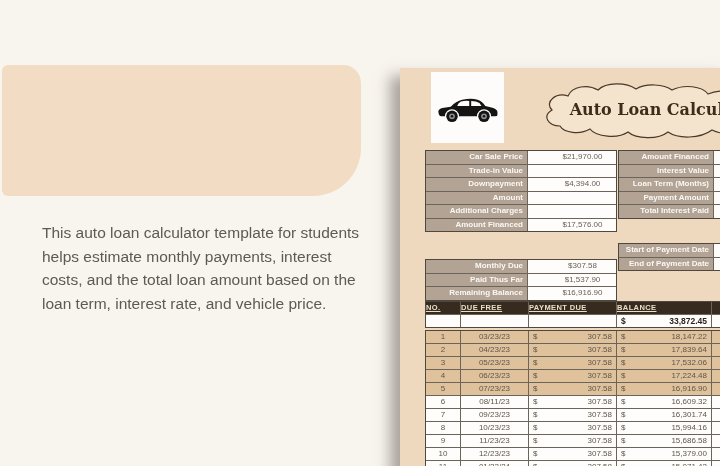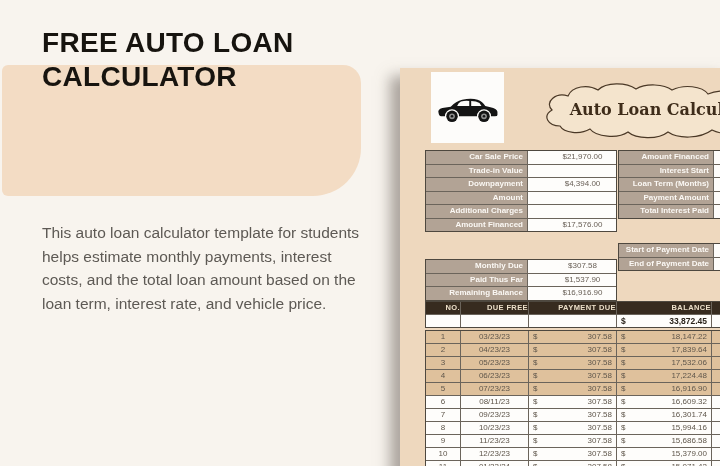--- a/index.html
+++ b/index.html
@@ -36,35 +36,34 @@
 
   .t1l{left:25px;top:82px;grid-template-columns:101px 88px;grid-auto-rows:12.5px;}
   .t1r{left:218px;top:82px;grid-template-columns:94px 100px;grid-auto-rows:12.5px;}
   .t2l{left:25px;top:191px;grid-template-columns:101px 88px;grid-auto-rows:12.5px;}
   .t2r{left:218px;top:175px;grid-template-columns:94px 100px;grid-auto-rows:12.5px;}
 
   
   .schedHead{left:25px;top:233px;grid-template-columns:34px 67px 87px 94px 26px;grid-auto-rows:12px;}
   .schedRows{left:25px;top:262px;grid-template-columns:34px 67px 87px 94px 26px;grid-auto-rows:12px;}
   .hcell{background:#372b1f;color:#ecdfc9;font-weight:bold;font-size:7.5px;letter-spacing:.4px;
-         text-align:right;line-height:12px;}
+         text-align:left;line-height:12px;text-decoration:underline;}
   .c{background:#fefdfb;color:#5f564b;font-size:8px;line-height:12px;text-align:center;
      overflow:hidden;white-space:nowrap;}
   .c.hl{background:#dfc19c;}
   .acc{display:flex;justify-content:space-between;align-items:center;padding:0 4px;text-align:left;}
   .acc .cur{flex:0 0 auto;}
   .b0{font-weight:bold;color:#2b241c;font-size:8.5px;}
 </style>
 </head>
 <body>
 
 <div class="canvas">
 
   <div class="promo-box"></div>
-  <div class="promo-title">FREE AUTO LOAN CALCULATOR</div>
   <div class="promo-desc">This auto loan calculator template for students helps estimate monthly payments, interest costs, and the total loan amount based on the loan term, interest rate, and vehicle price.</div>
 
   <div class="sheet">
 
     <div class="car-box">
       <svg viewBox="0 0 100 56">
         <path d="M4 36 Q2 30 10 28 L23 26 Q31 17 41 15 Q55 12 65 15 Q73 18 77 25 L85 27 Q95 29 96 34 L96 39 Q96 41 92 41 L86 41 A11 11 0 0 0 64 41 L36 41 A11 11 0 0 0 14 41 L8 41 Q5 41 4 36 Z" fill="#141414"></path>
         <path d="M39 18 Q46 16 52 17 L52 25 L33 25 Q35 20 39 18 Z" fill="#fdfcfa"></path>
         <path d="M55 17 Q63 17 68 20 L71 25 L55 25 Z" fill="#fdfcfa"></path>
         <circle cx="25" cy="41" r="9" fill="#141414"></circle>
@@ -94,21 +93,21 @@
       <div class="cell val"></div>
       <div class="cell lab">Additional Charges</div>
       <div class="cell val"></div>
       <div class="cell lab">Amount Financed</div>
       <div class="cell val">$17,576.00</div>
     </div>
 
     <div class="grid t1r">
       <div class="cell lab">Amount Financed</div>
       <div class="cell val"></div>
-      <div class="cell lab">Interest Start</div>
+      <div class="cell lab">Interest Value</div>
       <div class="cell val"></div>
       <div class="cell lab">Loan Term (Months)</div>
       <div class="cell val"></div>
       <div class="cell lab">Payment Amount</div>
       <div class="cell val"></div>
       <div class="cell lab">Total Interest Paid</div>
       <div class="cell val"></div>
     </div>
 
     <div class="grid t2l">

